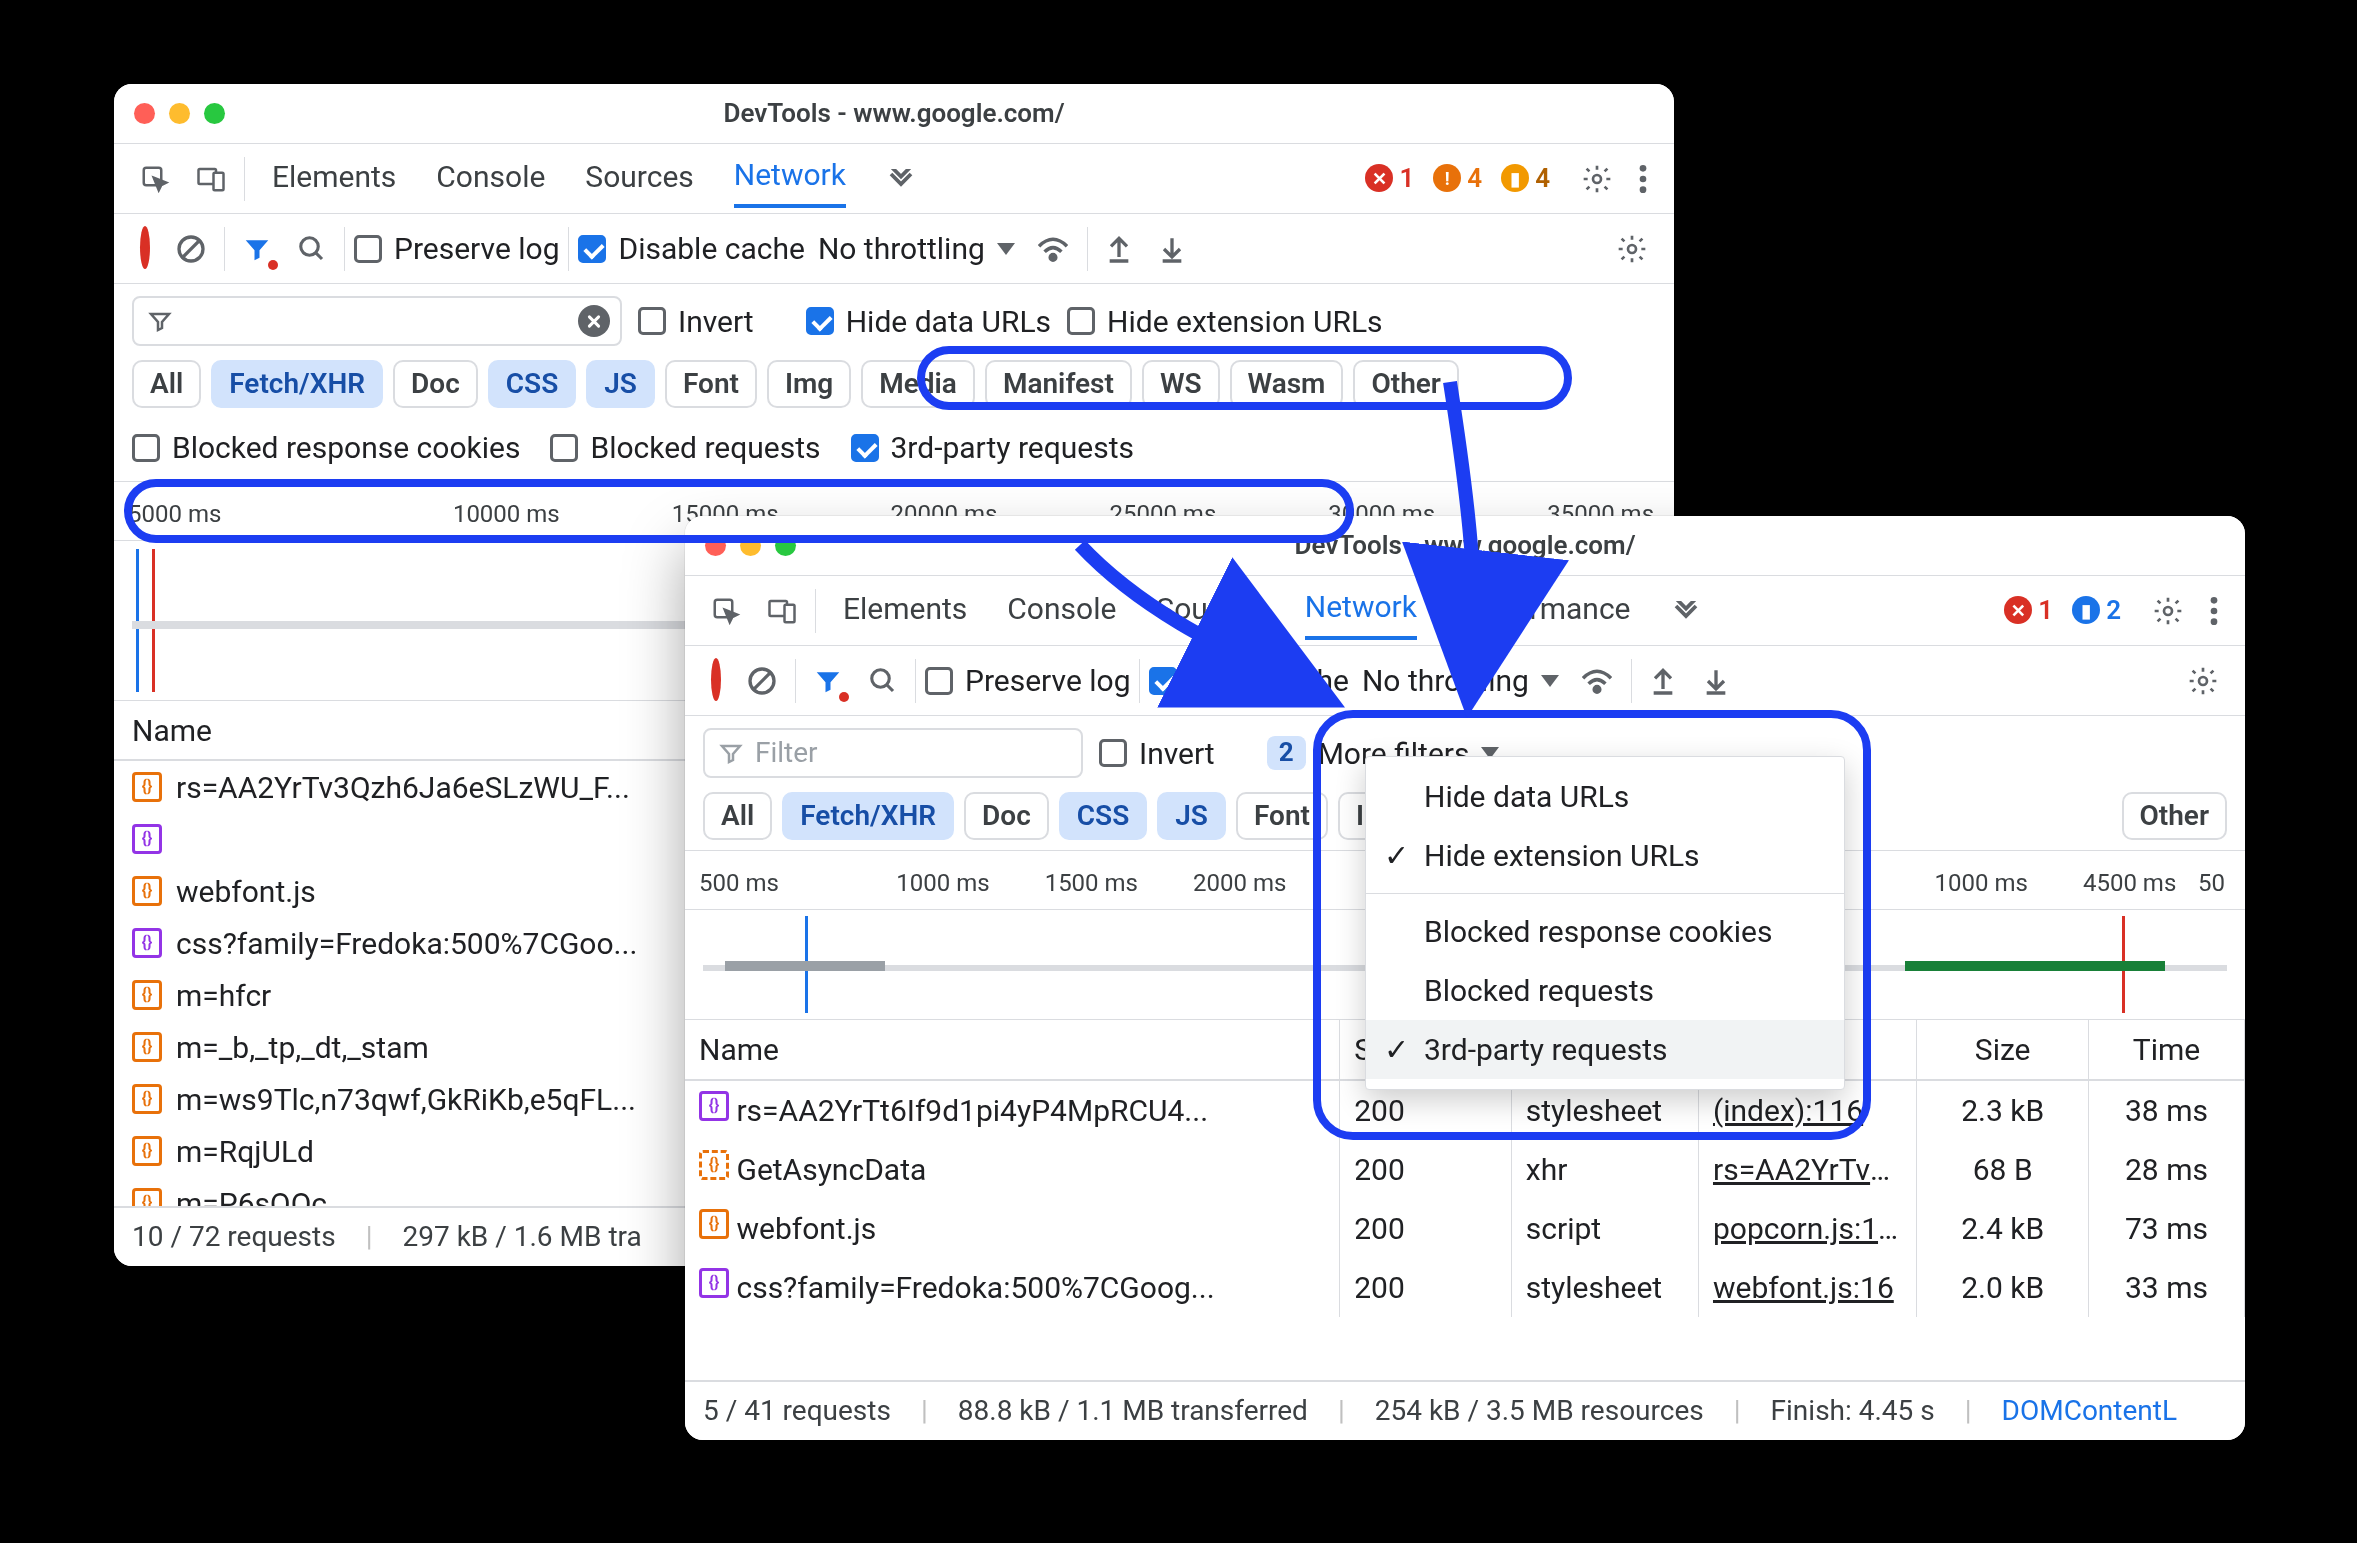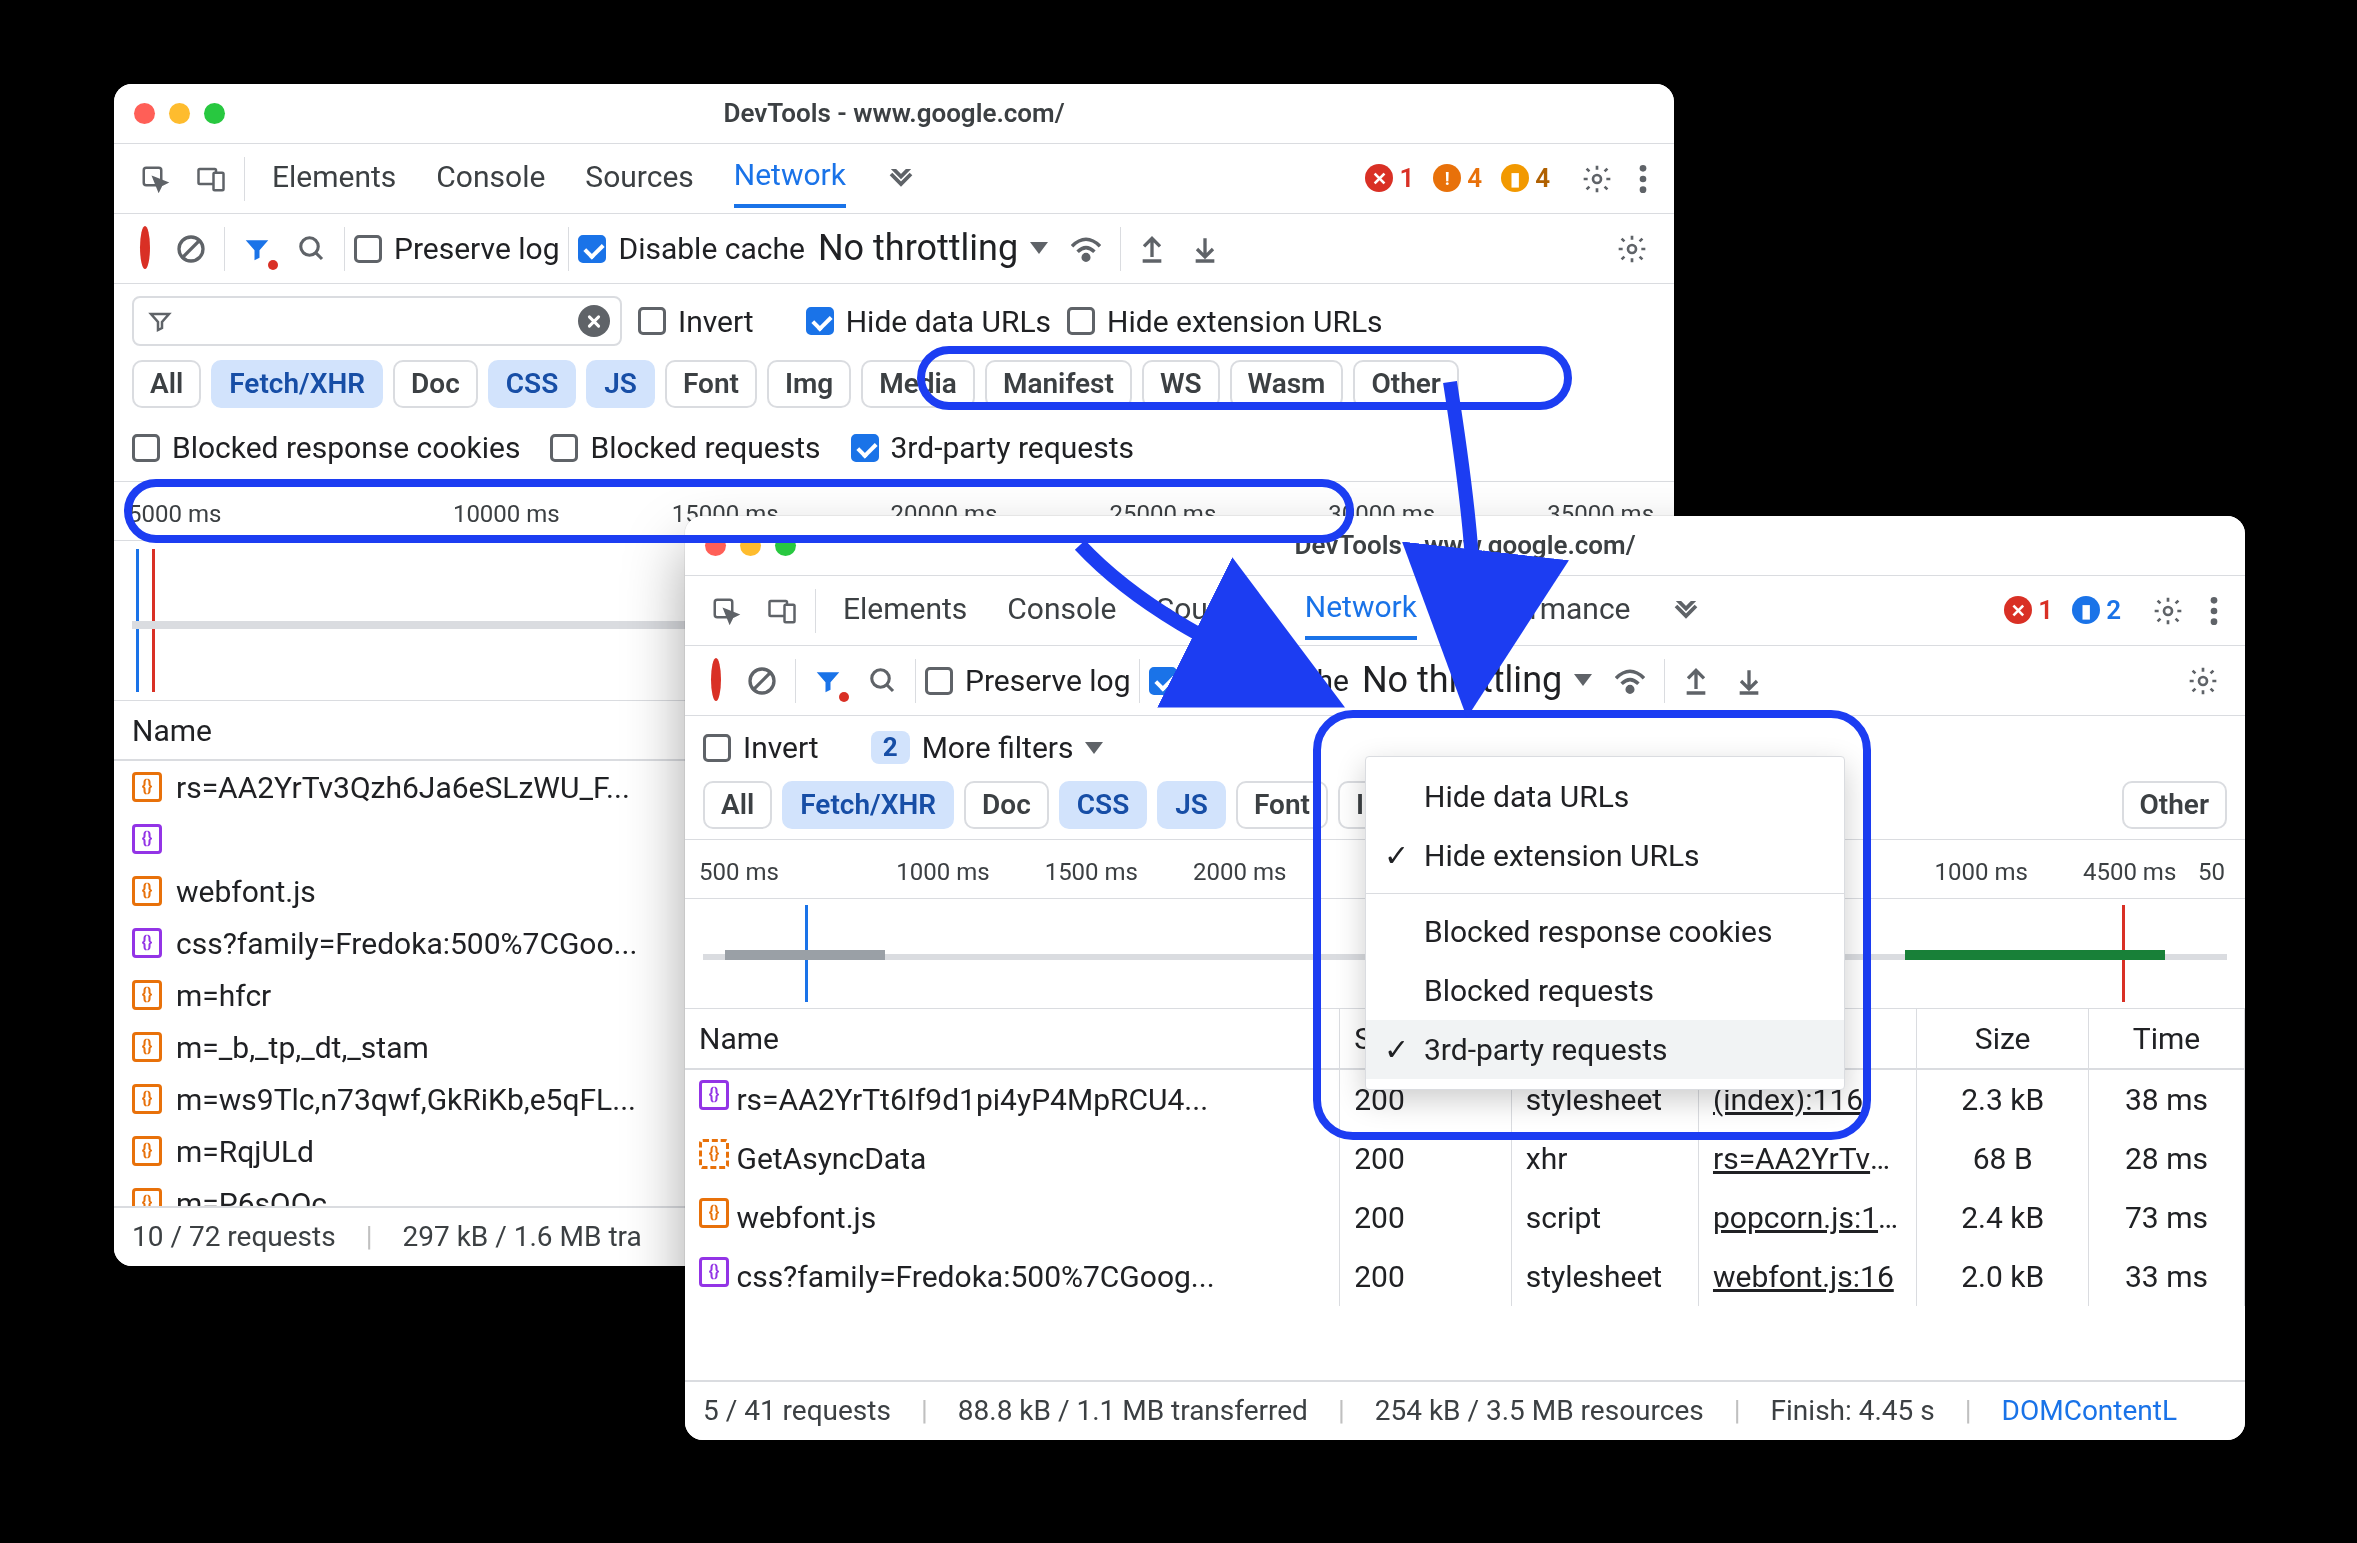--- a/index.html
+++ b/index.html
@@ -24,21 +24,21 @@
   .spacer { flex:1; }
   .badge { display:inline-flex; align-items:center; gap:6px; font-weight:600; font-size:26px;}
   .circle { width:28px; height:28px; border-radius:50%; display:inline-flex; align-items:center; justify-content:center; color:#fff; font-size:18px; font-weight:700;}
   .c-red{background:var(--red);} .c-orange{background:var(--orange);} .c-blue{background:var(--blue);} .c-o2{background:#f29900;}
   .iconbtn { padding:8px; border-radius:8px; cursor:pointer;}
   .divider { width:1px; height:44px; background:var(--grey-border);}
   .cb { display:inline-flex; align-items:center; gap:12px; font-size:30px; cursor:pointer;}
   .cb .box { width:28px; height:28px; border:3px solid #5f6368; border-radius:5px; position:relative; flex-shrink:0;}
   .cb.on .box{ background:var(--blue); border-color:var(--blue);}
   .cb.on .box::after{content:""; position:absolute; left:7px; top:2px; width:8px; height:14px; border:solid #fff; border-width:0 4px 4px 0; transform:rotate(45deg);}
-  .select { display:inline-flex; align-items:center; gap:12px; font-size:36px; padding:6px 4px;}
+  .select { display:inline-flex; align-items:center; gap:12px; font-size:30px; padding:6px 4px;}
   .tri { width:0;height:0;border-left:9px solid transparent;border-right:9px solid transparent;border-top:12px solid #5f6368;}
   .filter-row{ padding:12px 18px 6px; gap:16px; flex-wrap:wrap; align-items:center; }
   .filter-input{ position:relative; width:490px; height:50px; border:2px solid var(--grey-border); border-radius:8px; display:flex; align-items:center; padding:0 14px; gap:12px;}
   .filter-input.noclear{width:380px;}
   .filter-input .clear{ position:absolute; right:10px; width:32px;height:32px;border-radius:50%;background:#5f6368; display:flex;align-items:center;justify-content:center;}
   .filter-input .clear::before,.filter-input .clear::after{content:"";position:absolute;width:16px;height:3px;background:#fff;border-radius:2px;}
   .filter-input .clear::before{transform:rotate(45deg);} .filter-input .clear::after{transform:rotate(-45deg);}
   .chip-row{ padding:8px 18px 10px; gap:10px; flex-wrap:wrap;}
   .chip{ padding:4px 16px; border:2px solid var(--grey-border); border-radius:10px; font-size:28px; cursor:pointer; font-weight:600; color:#3c4043;}
   .chip.active{ background:var(--chip-active); color:#174ea6; border-color:var(--chip-active);}
@@ -433,20 +433,26 @@
           </span>
     <span class="spacer"></span>
     <span class="icon iconbtn">
             <svg width="32" height="32" viewBox="0 0 24 24" fill="none" stroke="#5f6368" stroke-width="2">
               <circle cx="12" cy="12" r="3"></circle>
               <path d="M12 2v3M12 19v3M4.2 4.2l2.1 2.1M17.7 17.7l2.1 2.1M2 12h3M19 12h3M4.2 19.8l2.1-2.1M17.7 6.3l2.1-2.1"></path>
             </svg>
           </span>
   </div>
   <div class="row filter-row">
+    <div class="filter-input noclear">
+      <svg width="24" height="24" viewBox="0 0 24 24" fill="none" stroke="#9aa0a6" stroke-width="2.5">
+              <path d="M3 5h18l-7 8v6l-4 2v-8z"></path>
+            </svg>
+      <span style="color:#9aa0a6">Filter</span>
+    </div>
     <label class="cb">
             <span class="box"></span>
             <span>Invert</span>
           </label>
     <span style="width:20px"></span>
     <span class="mf-btn">
       <span class="mf-count">2</span>
       <span>More filters</span>
       <span class="tri"></span>
     </span>

